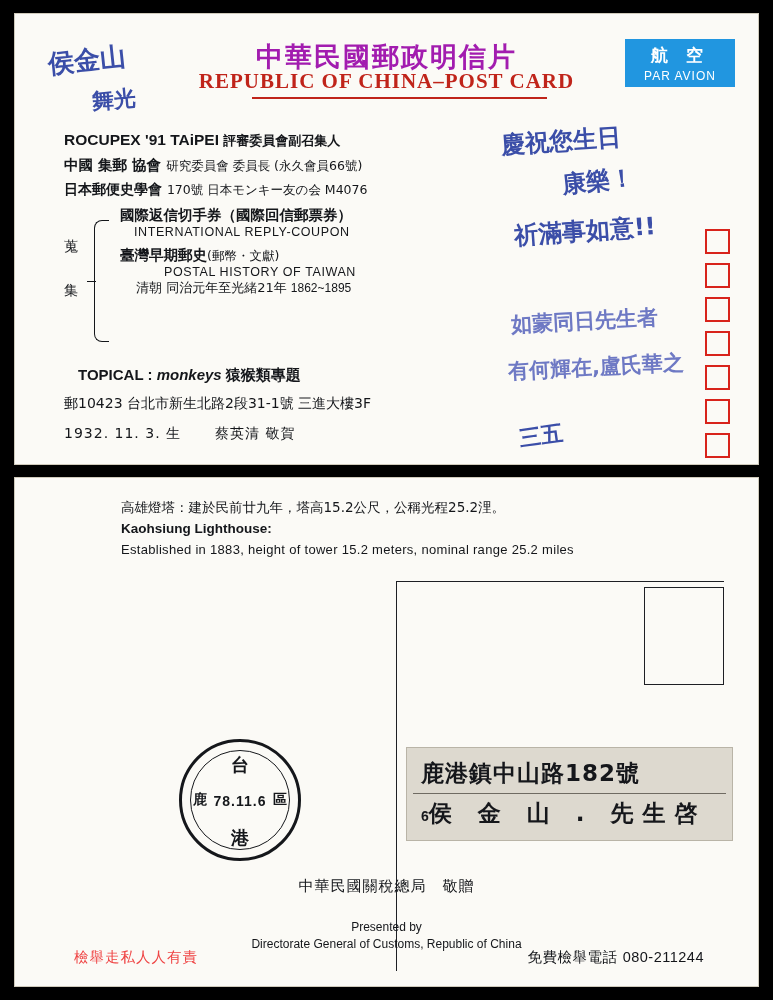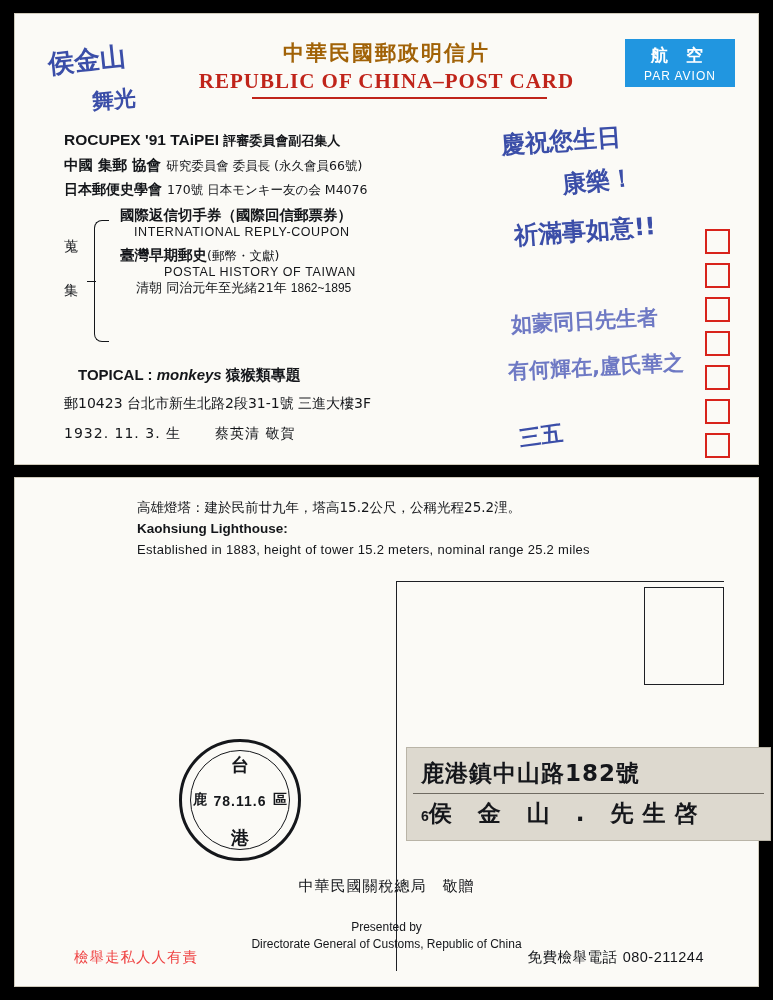--- a/index.html
+++ b/index.html
@@ -5,22 +5,22 @@
   html,body{margin:0;padding:0;background:#000;}
   body{width:773px;height:1000px;font-family:"Liberation Sans",sans-serif;}
   .page{position:relative;width:773px;height:1000px;background:#000;overflow:hidden;}
 
   
   .card{position:absolute;background:#fbfaf6;box-shadow:0 0 0 1px #cfcabb inset;}
   #card-front{left:14px;top:13px;width:745px;height:452px;}
   #card-back{left:14px;top:477px;width:745px;height:510px;}
 
   
-  .cn-title{position:absolute;left:0;right:0;top:26px;text-align:center;color:#a16207;
-    font-family:"DejaVu Sans",sans-serif;font-size:21px;font-weight:bold;letter-spacing:2px;}
+  .cn-title{position:absolute;left:0;right:0;top:26px;text-align:center;color:#a21caf;
+    font-family:"DejaVu Sans",sans-serif;font-size:27px;font-weight:bold;letter-spacing:2px;}
   .en-title{position:absolute;left:0;right:0;top:56px;text-align:center;color:#c0241a;
     font-family:"Liberation Serif",serif;font-size:21px;font-weight:bold;letter-spacing:1px;}
   .title-rule{position:absolute;left:238px;top:84px;width:295px;height:2px;background:#c0241a;}
 
   .avion{position:absolute;left:611px;top:26px;width:110px;height:48px;background:#2196e0;color:#fff;
     text-align:center;}
   .avion .a1{font-family:"DejaVu Sans",sans-serif;font-size:17px;font-weight:bold;letter-spacing:6px;margin-top:5px;}
   .avion .a2{font-family:"Liberation Sans",sans-serif;font-size:12px;letter-spacing:1px;margin-top:2px;}
 
   
@@ -67,42 +67,42 @@
   #hw-msg3{left:500px;top:202px;font-size:24px;transform:rotate(-4deg);}
   #hw-msg4{left:497px;top:294px;font-size:21px;transform:rotate(-3deg);}
   #hw-msg5{left:494px;top:340px;font-size:21px;transform:rotate(-3deg);}
   #hw-mark{left:505px;top:408px;font-size:22px;transform:rotate(-8deg);}
 
   
   .boxcol{position:absolute;left:691px;top:216px;}
   .rbox{width:21px;height:21px;border:2px solid #d8231b;margin-bottom:9px;}
 
   
-  .bk-cap{position:absolute;left:123px;top:22px;width:600px;color:#14161a;}
+  .bk-cap{position:absolute;left:107px;top:22px;width:600px;color:#14161a;}
   .bk-l1{font-family:"DejaVu Sans",sans-serif;font-size:13.5px;}
   .bk-l2{font-family:"Liberation Sans",sans-serif;font-size:13.5px;font-weight:bold;margin-top:4px;}
   .bk-l3{font-family:"Liberation Sans",sans-serif;font-size:13px;margin-top:6px;letter-spacing:0.3px;}
 
   .divider-v{position:absolute;left:382px;top:104px;width:1px;height:390px;background:#1d1f24;}
   .divider-h{position:absolute;left:382px;top:104px;width:328px;height:1px;background:#1d1f24;}
   .stampbox{position:absolute;left:630px;top:110px;width:78px;height:96px;border:1.4px solid #1d1f24;}
 
   .postmark{position:absolute;left:165px;top:262px;width:122px;height:122px;}
   .pm-ring{position:absolute;inset:0;border:3px solid #15171b;border-radius:50%;}
   .pm-ring2{position:absolute;inset:11px;border:1.6px solid #15171b;border-radius:50%;}
   .pm-txt{position:absolute;font-family:"DejaVu Sans",sans-serif;font-weight:bold;color:#15171b;}
   .pm-top{left:0;right:0;top:14px;text-align:center;font-size:18px;letter-spacing:16px;text-indent:16px;}
   .pm-bot{left:0;right:0;bottom:11px;text-align:center;font-size:18px;}
   .pm-left{left:14px;top:52px;font-size:14px;}
   .pm-right{right:14px;top:52px;font-size:14px;}
   .pm-date{left:0;right:0;top:54px;text-align:center;font-family:"Liberation Sans",sans-serif;
     font-size:14px;font-weight:bold;letter-spacing:1px;}
 
   .addr-label{position:absolute;left:392px;top:270px;width:325px;height:92px;background:#ddd9cf;
-    border:1px solid #b9b4a7;padding-left:38px;}
+    border:1px solid #b9b4a7;}
   .al1{position:absolute;left:14px;top:10px;font-family:"DejaVu Sans",sans-serif;font-size:23px;
     font-weight:bold;color:#15171b;letter-spacing:1px;}
   .al2{position:absolute;left:14px;top:50px;font-family:"DejaVu Sans",sans-serif;font-size:23px;
     font-weight:bold;color:#15171b;letter-spacing:9px;}
   .al2 .tiny{font-family:"Liberation Sans",sans-serif;font-size:14px;letter-spacing:0;}
   .al-rule{position:absolute;left:6px;right:6px;top:45px;height:1px;background:#6f6b62;}
 
   .credit{position:absolute;left:0;right:0;top:400px;text-align:center;color:#14161a;}
   .cr1{font-family:"DejaVu Sans",sans-serif;font-size:15px;letter-spacing:1px;}
   .cr2{font-family:"Liberation Sans",sans-serif;font-size:12px;margin-top:24px;}

